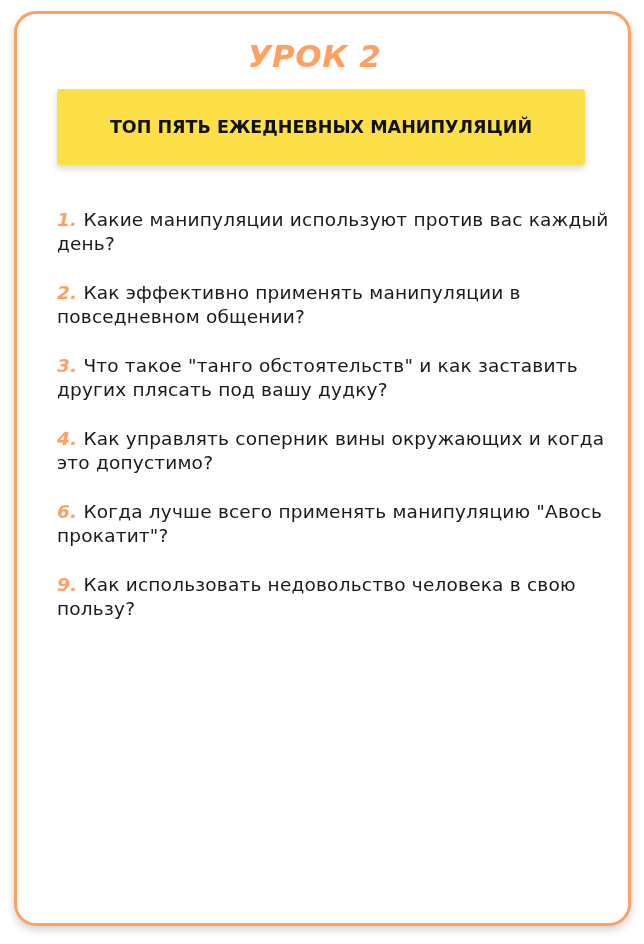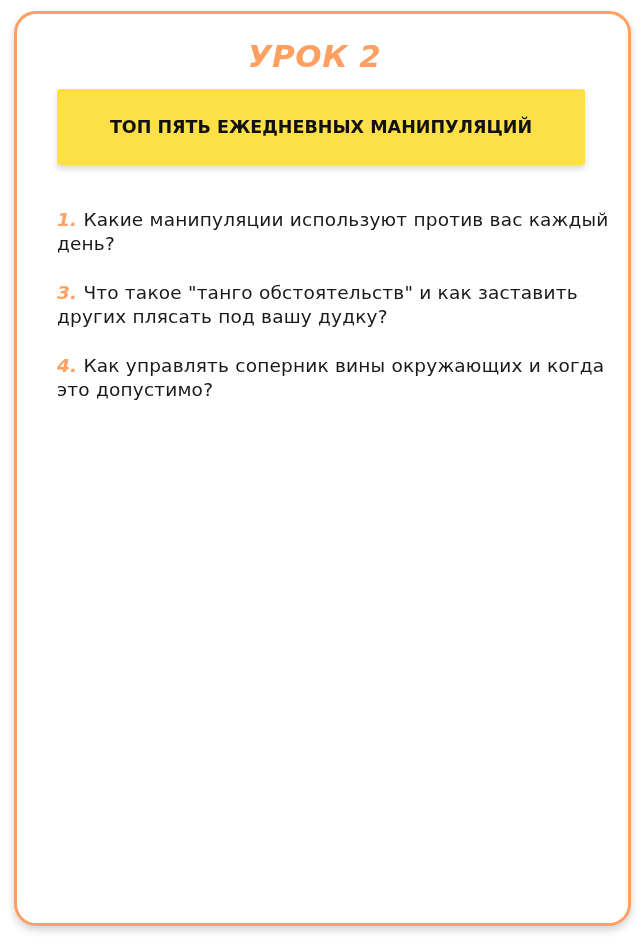--- a/index.html
+++ b/index.html
@@ -87,16 +87,19 @@
 
 <div class="card">
   <div class="lesson-title">УРОК 2</div>
 
   <div class="banner">
     <span class="banner-text">ТОП ПЯТЬ ЕЖЕДНЕВНЫХ МАНИПУЛЯЦИЙ</span>
   </div>
 
   <ul class="list">
     <li class="item"><span class="num">1.</span> <span>Какие манипуляции используют против вас каждый день?</span></li>
+    <li class="item"><span class="num">2.</span> <span>Как эффективно применять манипуляции в повседневном общении?</span></li>
     <li class="item"><span class="num">3.</span> <span>Что такое "танго обстоятельств" и как заставить других плясать под вашу дудку?</span></li>
     <li class="item"><span class="num">4.</span> <span>Как управлять соперник вины окружающих и когда это допустимо?</span></li>
+    <li class="item"><span class="num">6.</span> <span>Когда лучше всего применять манипуляцию "Авось прокатит"?</span></li>
+    <li class="item"><span class="num">9.</span> <span>Как использовать недовольство человека в свою пользу?</span></li>
   </ul>
 </div>
 
 </body></html>

